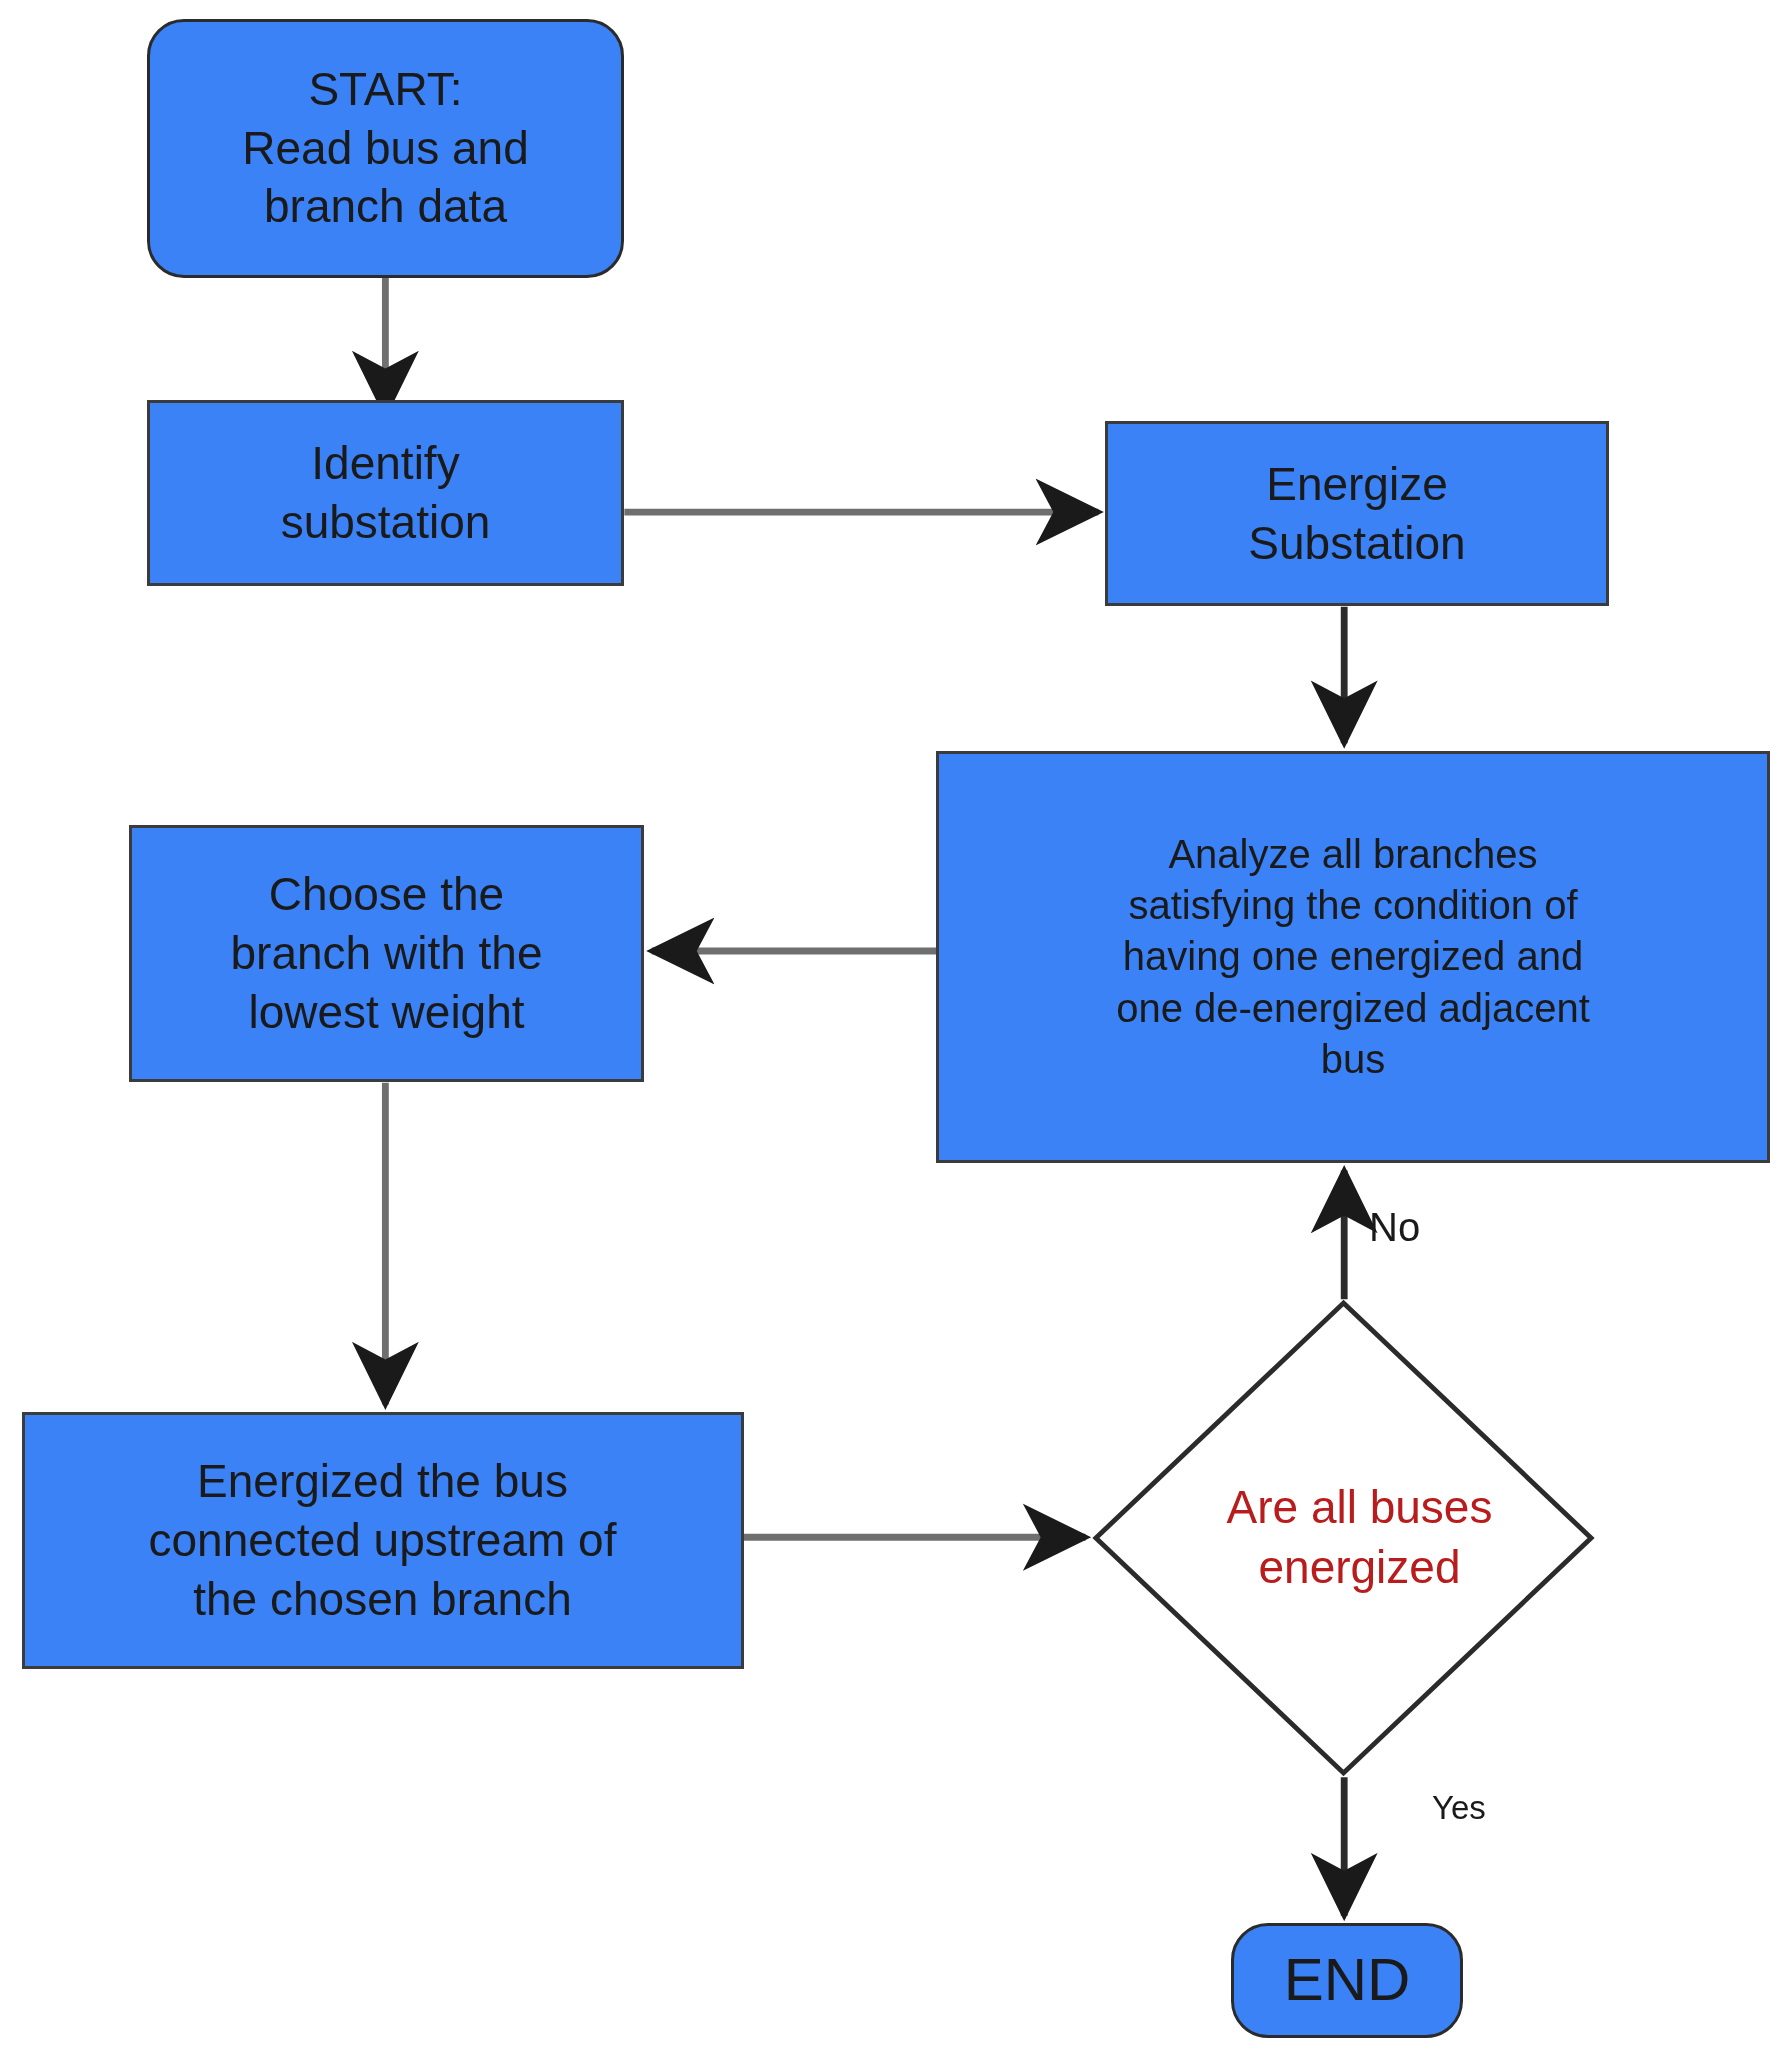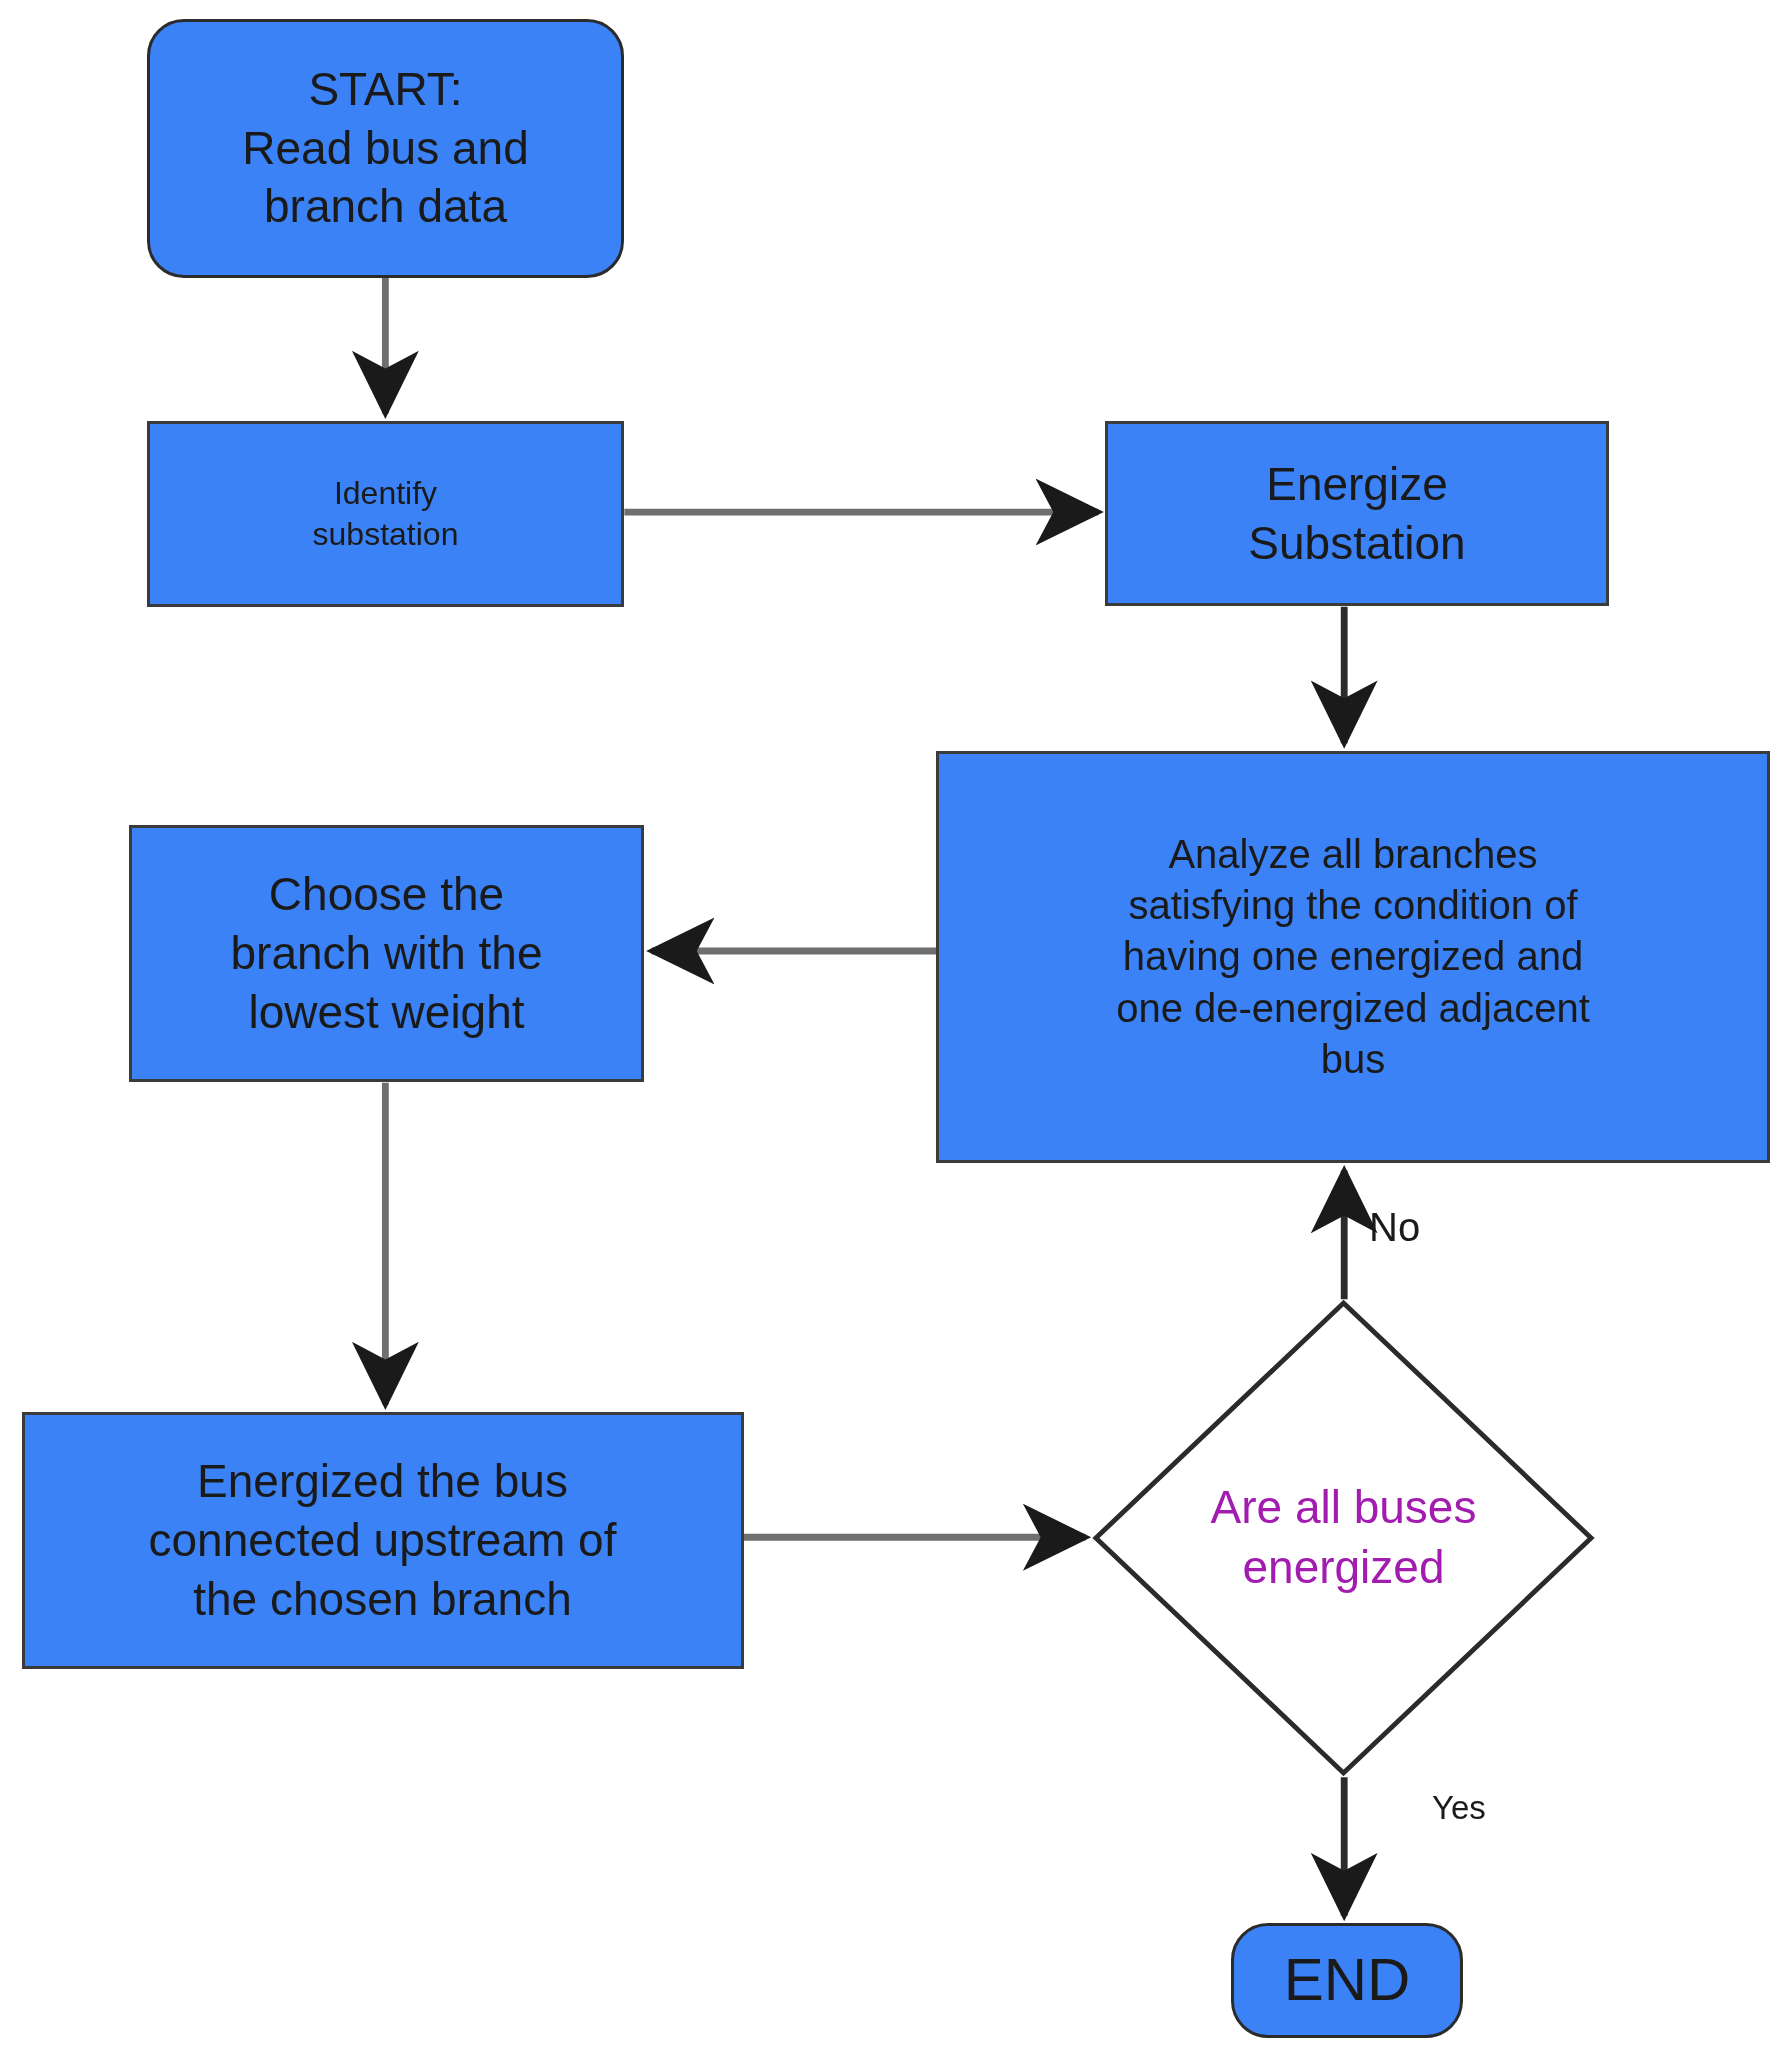--- a/index.html
+++ b/index.html
@@ -40,48 +40,48 @@
     position: absolute;
   }
   .diamond-wrap svg {
     position: absolute;
     left: 0;
     top: 0;
     overflow: visible;
   }
   .diamond-label {
     position: absolute;
-    left: 0;
+    left: 16px;
     top: 0;
     width: 100%;
     height: 100%;
     display: flex;
     align-items: center;
     justify-content: center;
     text-align: center;
-    color: #a21caf;
+    color: #b91c1c;
     white-space: pre-line;
     line-height: 1.3;
   }
   .edge-layer {
     position: absolute;
     left: 0;
     top: 0;
     width: 1792px;
     height: 2062px;
     pointer-events: none;
   }
   .edge-label {
     position: absolute;
     color: #1a1a1a;
     white-space: nowrap;
   }
   
   #n-start   { left:147px; top:18.5px;   width:477px; height:259px; font-size:46px; }
-  #n-identify{ left:147px; top:421px;  width:477px; height:186px; font-size:32px; }
+  #n-identify{ left:147px; top:400px;  width:477px; height:186px; font-size:46px; }
   #n-energize{ left:1105px;top:421px;  width:504px; height:185px; font-size:46px; }
   #n-analyze { left:936px; top:751px;  width:834px; height:412px; font-size:40px; padding:0 13.7px;}
   #n-choose  { left:129px; top:825px;  width:515px; height:257px; font-size:46px; padding:0 20px;}
   #n-energbus{ left:21.5px;  top:1412px; width:722px; height:257px; font-size:46px; padding:0 9.8px;}
   #n-diamond { left:1092px;top:1299px; width:503px; height:478px; font-size:46px; }
   #n-end     { left:1231px;top:1923px; width:232px; height:115px; font-size:60px; }
   #lbl-no    { left:1369px;top:1205px; font-size:40px; }
   #lbl-yes   { left:1432px;top:1789px; font-size:33px; }
 </style>
 </head>

